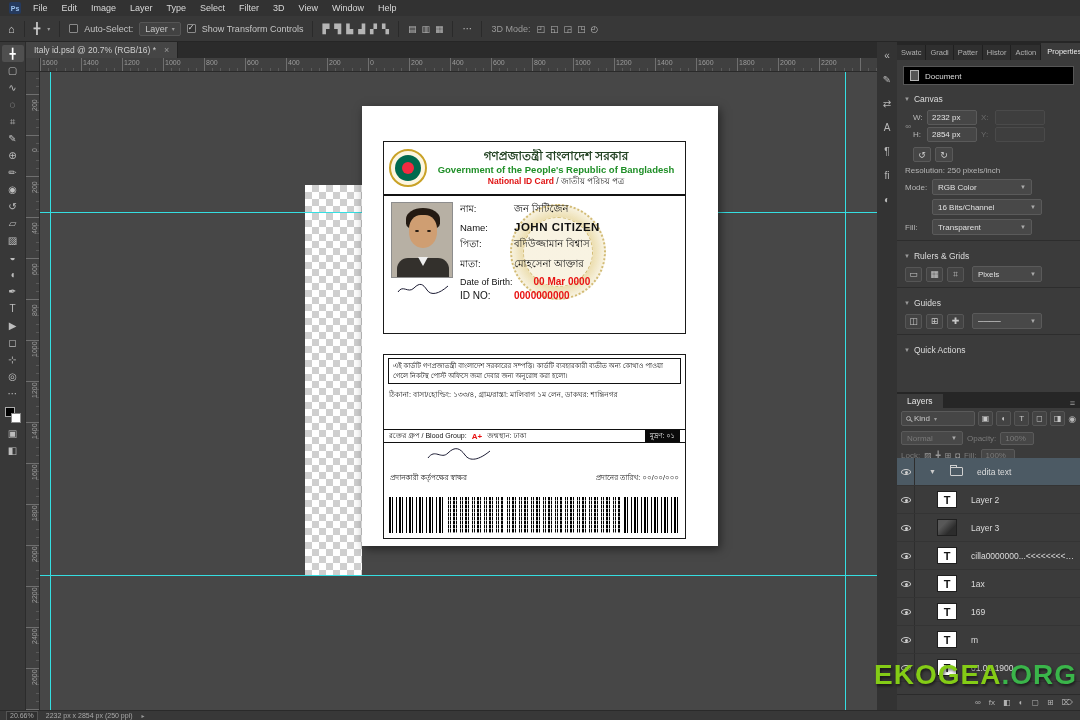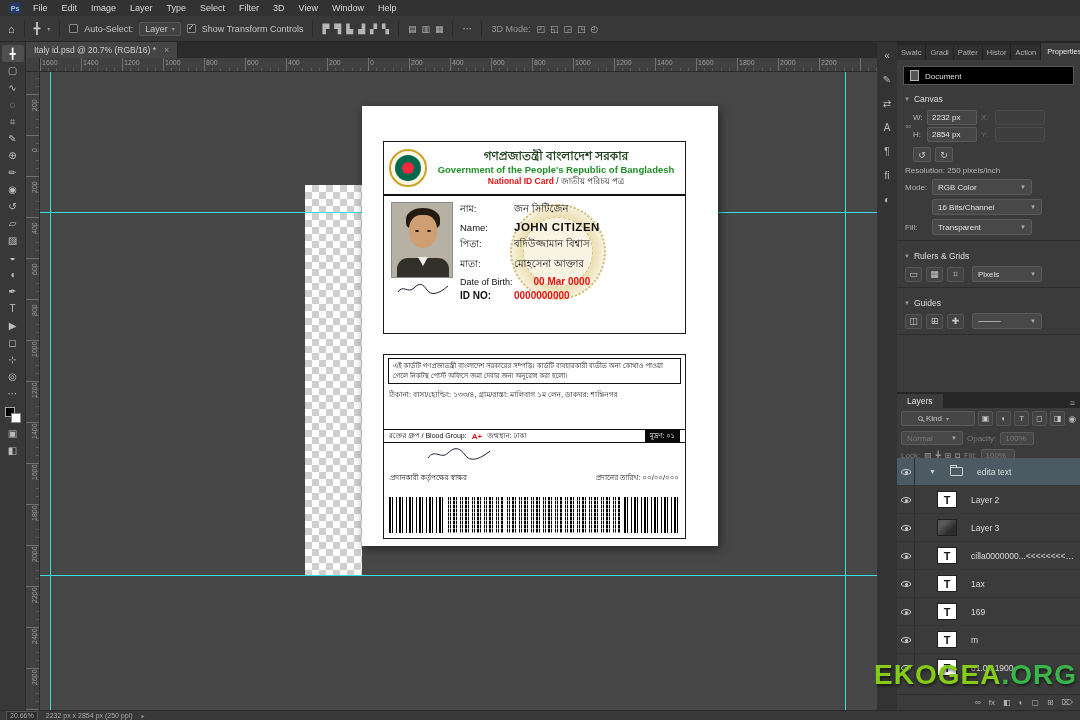--- a/index.html
+++ b/index.html
@@ -81,21 +81,21 @@
 .ph-eye.l{left:23px}.ph-eye.r{left:35px}
 .ph-suit{position:absolute;bottom:0;left:5px;width:52px;height:19px;background:#33302c;border-radius:11px 11px 0 0}
 .ph-collar{position:absolute;bottom:11px;left:26px;width:10px;height:9px;background:#eee;clip-path:polygon(0 0,100% 0,50% 100%)}
 #front-sign{position:absolute;left:12px;top:86px;z-index:1}
 #front-fields{position:absolute;left:76px;top:5px;right:3px;z-index:1}
 .cf-row{display:flex;align-items:baseline;gap:21px;margin-bottom:3px;white-space:nowrap;overflow:hidden}
 .cf-label{font-size:9.5px;color:#111;flex:0 0 auto;min-width:33px}
 .cf-value{font-size:10px;color:#111}
 .cf-row.r-latin .cf-value{font-size:11.5px;font-weight:bold;letter-spacing:.5px}
 .cf-row.r-en .cf-label{font-size:9px}
-.cf-row.r-en-bold .cf-label{font-size:10px;font-weight:bold}
+.cf-row.r-en-bold .cf-label{font-size:10px;font-weight:normal}
 .cf-value.red{color:#e81212;font-weight:bold}
 
 
 #card-back{position:absolute;left:21px;top:248px;width:303px;height:185px;border:1px solid #1a1a1a;overflow:hidden;font-size:7px;color:#111}
 #cb-notice{margin:3px 4px 2px 4px;border:1px solid #111;padding:2px 4px;font-size:6.8px;line-height:1.5;color:#111}
 #cb-address{padding:3px 5px 4px 5px;font-size:7.4px;line-height:1.5;height:44px;border-bottom:1px solid #111}
 #cb-blood{display:flex;align-items:center;gap:5px;padding:1px 5px;height:13px;border-bottom:1px solid #111;white-space:nowrap;overflow:hidden}
 .blood-red{color:#e81212;font-weight:bold;font-size:8px}
 #cb-badge{margin-left:auto;background:#0a0a0a;color:#fff;padding:1px 5px;font-size:6.8px}
 #cb-signarea{position:relative;height:44px}
@@ -141,21 +141,21 @@
 .pdiv{height:1px;background:#2d2d2d;margin:5px 0}
 .iconrow{display:flex;gap:4px;margin:2px 8px;align-items:center}
 .pibtn{width:17px;height:15px;border:1px solid #565656;background:#434343;border-radius:2px;display:flex;align-items:center;justify-content:center;color:#c8c8c8;font-size:9px}
 
 
 #layers{position:absolute;left:0;right:0;top:350px;bottom:0;background:#3b3b3b}
 #ltabs{height:16px;background:#262626;display:flex;align-items:flex-end}
 .ltab{background:#3b3b3b;padding:2px 10px;font-size:8.5px;color:#e4e4e4}
 #lmenu{margin-left:auto;color:#999;padding:0 5px;font-size:9px}
 #lfilter{display:flex;align-items:center;gap:3px;padding:3px 4px}
-#lsearch{display:flex;align-items:center;gap:3px;background:#464646;border:1px solid #5a5a5a;border-radius:2px;height:15px;padding:0 16px;width:78px}
+#lsearch{display:flex;align-items:center;gap:3px;background:#464646;border:1px solid #5a5a5a;border-radius:2px;height:15px;padding:0 4px;width:78px}
 .i-search{width:5px;height:5px;border:1px solid #aaa;border-radius:50%;position:relative;flex:0 0 5px}
 .i-search::after{content:"";position:absolute;width:4px;height:1px;background:#aaa;right:-3px;bottom:-1px;transform:rotate(45deg)}
 .lficon{width:15px;height:15px;border:1px solid #555;background:#434343;border-radius:2px;display:flex;align-items:center;justify-content:center;font-size:8px;color:#c8c8c8}
 #ltoggle{margin-left:auto;color:#b8b8b8;font-size:9px}
 .lrow2{display:flex;align-items:center;gap:4px;padding:2px 4px;color:#7a7a7a}
 .sel.dim{color:#7a7a7a;width:62px;height:14px}
 .dinput.mini{width:34px;height:13px;color:#7a7a7a}
 #llist{position:absolute;left:0;right:0;top:66px;bottom:16px;overflow:hidden}
 .layer-row{height:28px;display:flex;align-items:center;gap:14px;border-bottom:1px solid #343434;padding-right:4px}
 .layer-row.selected{background:#4c5a64}
@@ -520,20 +520,24 @@
       <div class="iconrow" id="guide-icons">
         <span class="sel w70" style="margin-left:4px;order:9">
             <span>────</span>
             <span class="selchev">▼</span>
           </span>
       <span class="pibtn">◫</span>
           <span class="pibtn">⊞</span>
           <span class="pibtn">✚</span>
         </div>
       <div class="pdiv"></div>
+      <div class="sect">
+          <span class="chev">▼</span>
+          <span>Quick Actions</span>
+        </div>
     </div>
 
     <div id="layers">
       <div id="ltabs">
         <span class="ltab">Layers</span>
         <span id="lmenu">≡</span>
       </div>
       <div id="lfilter">
         <span id="lsearch">
           <span class="i-search"></span>

